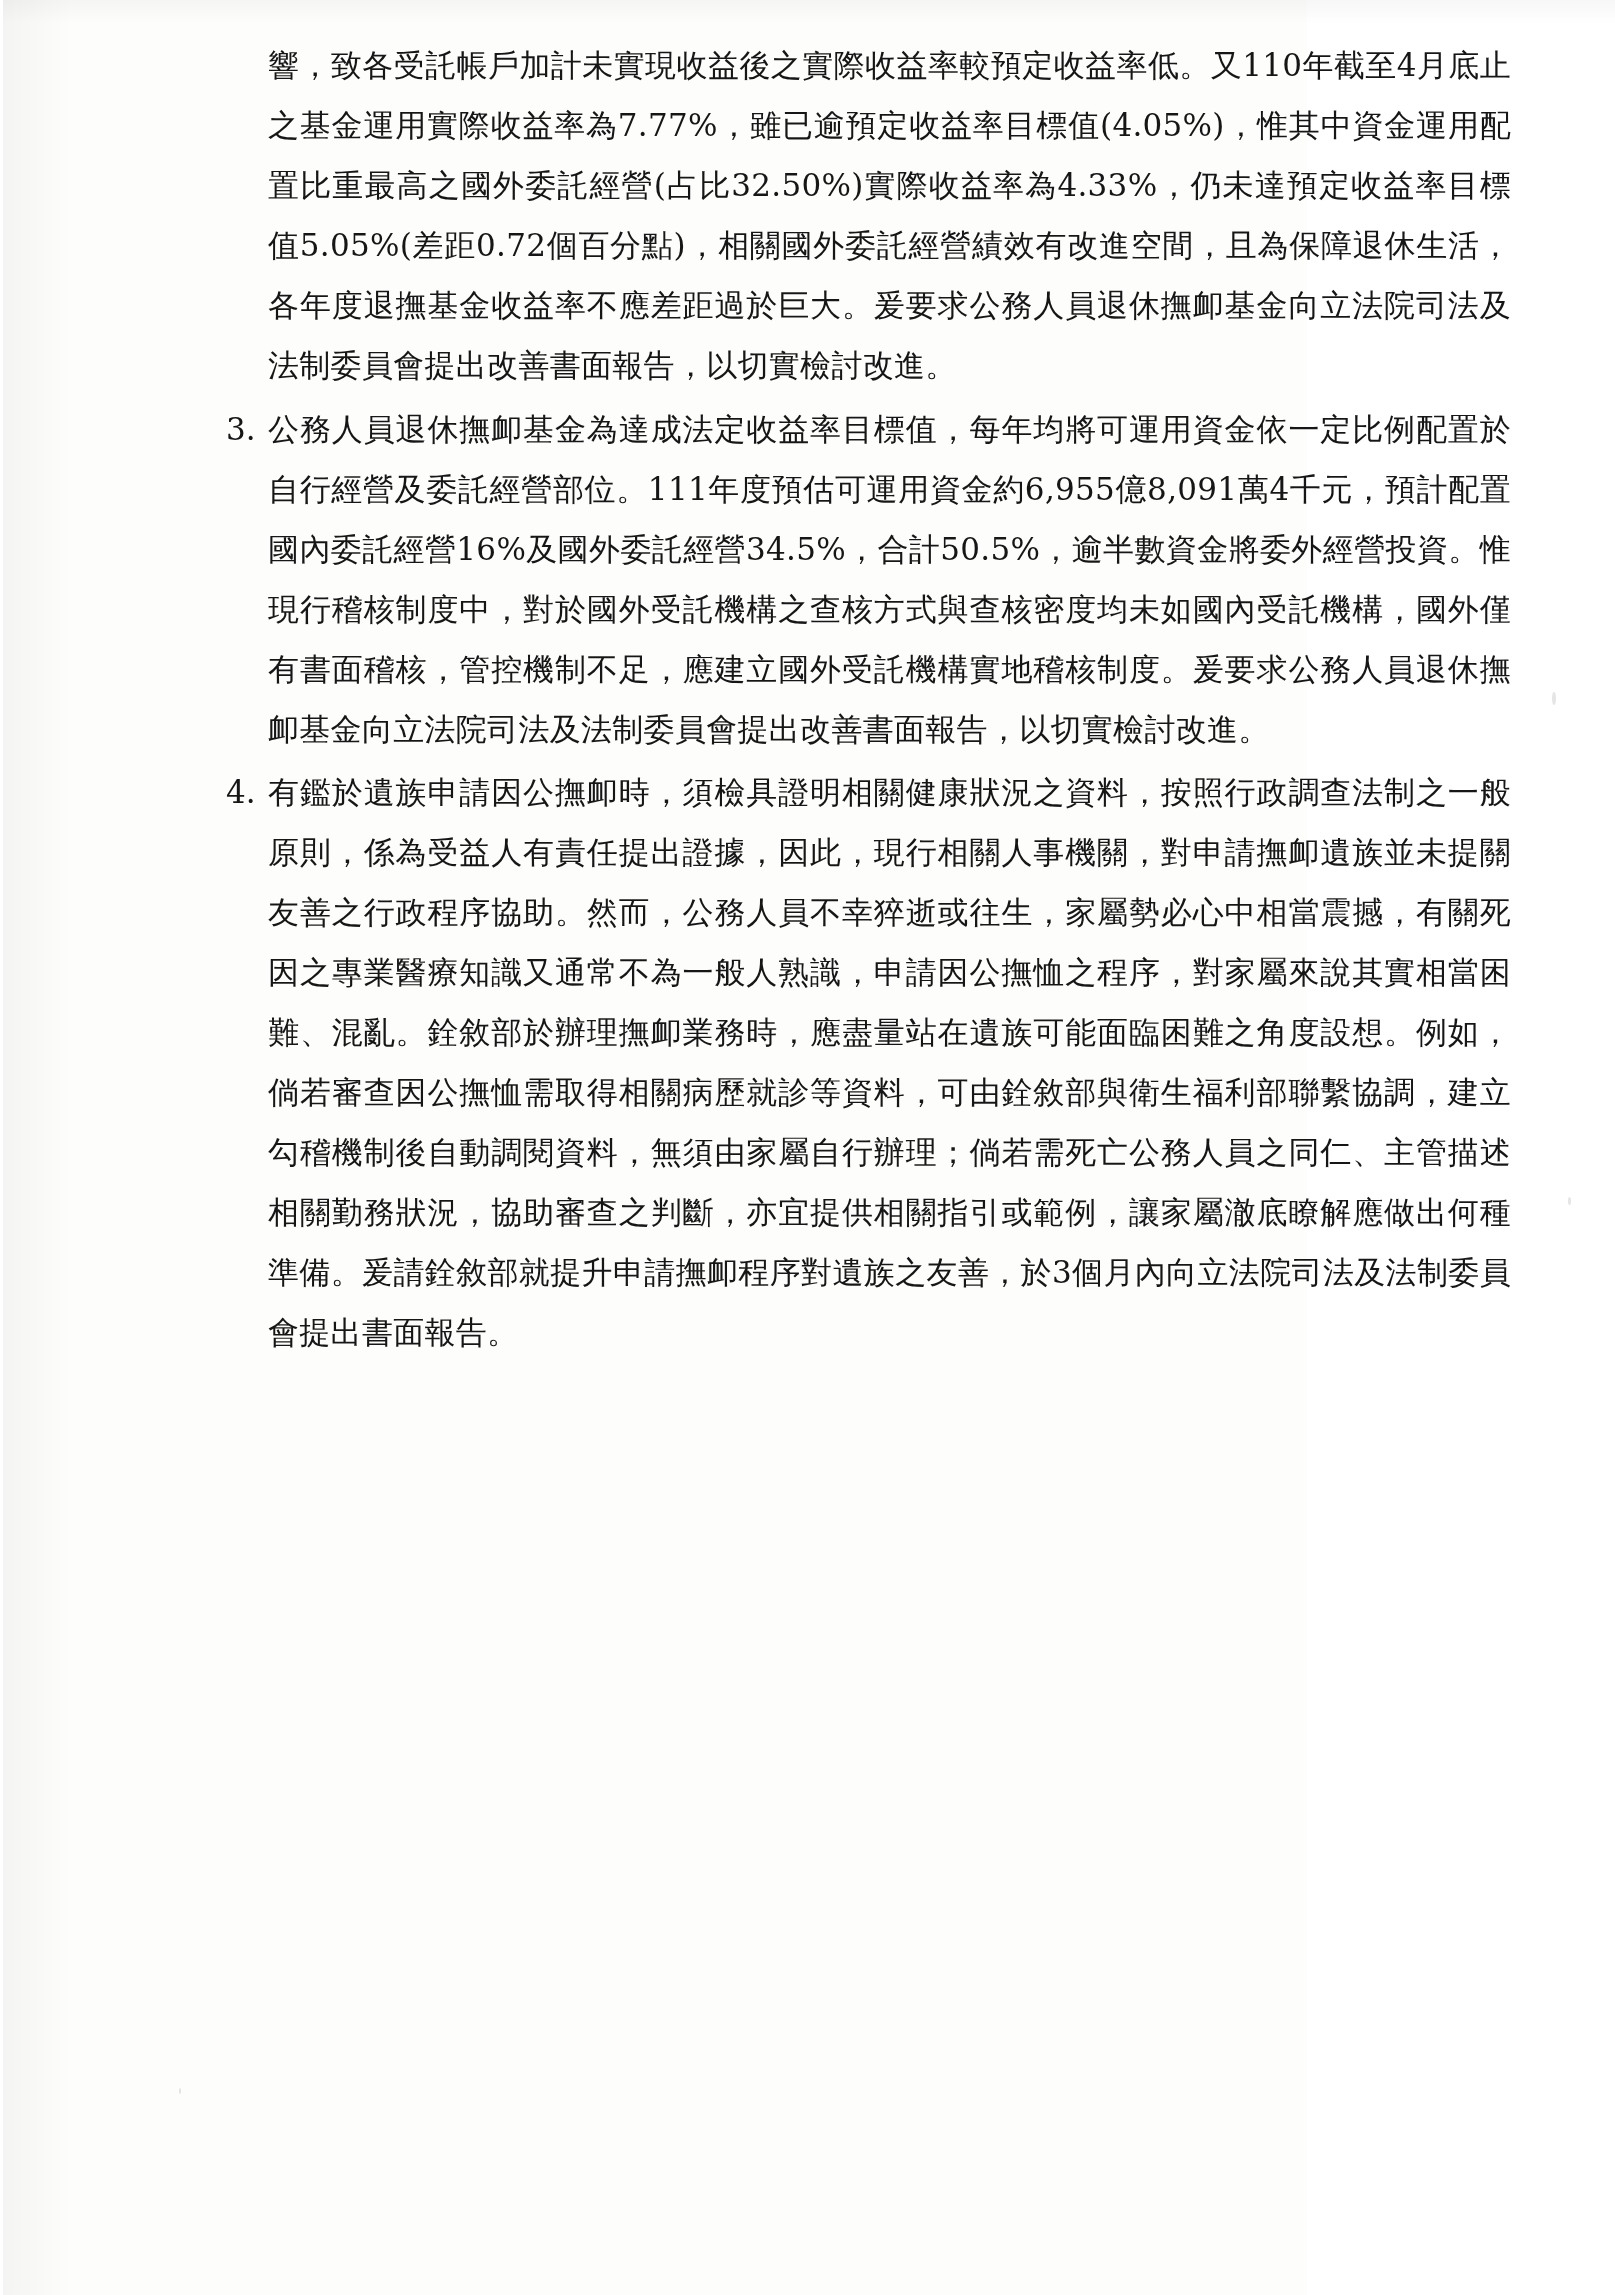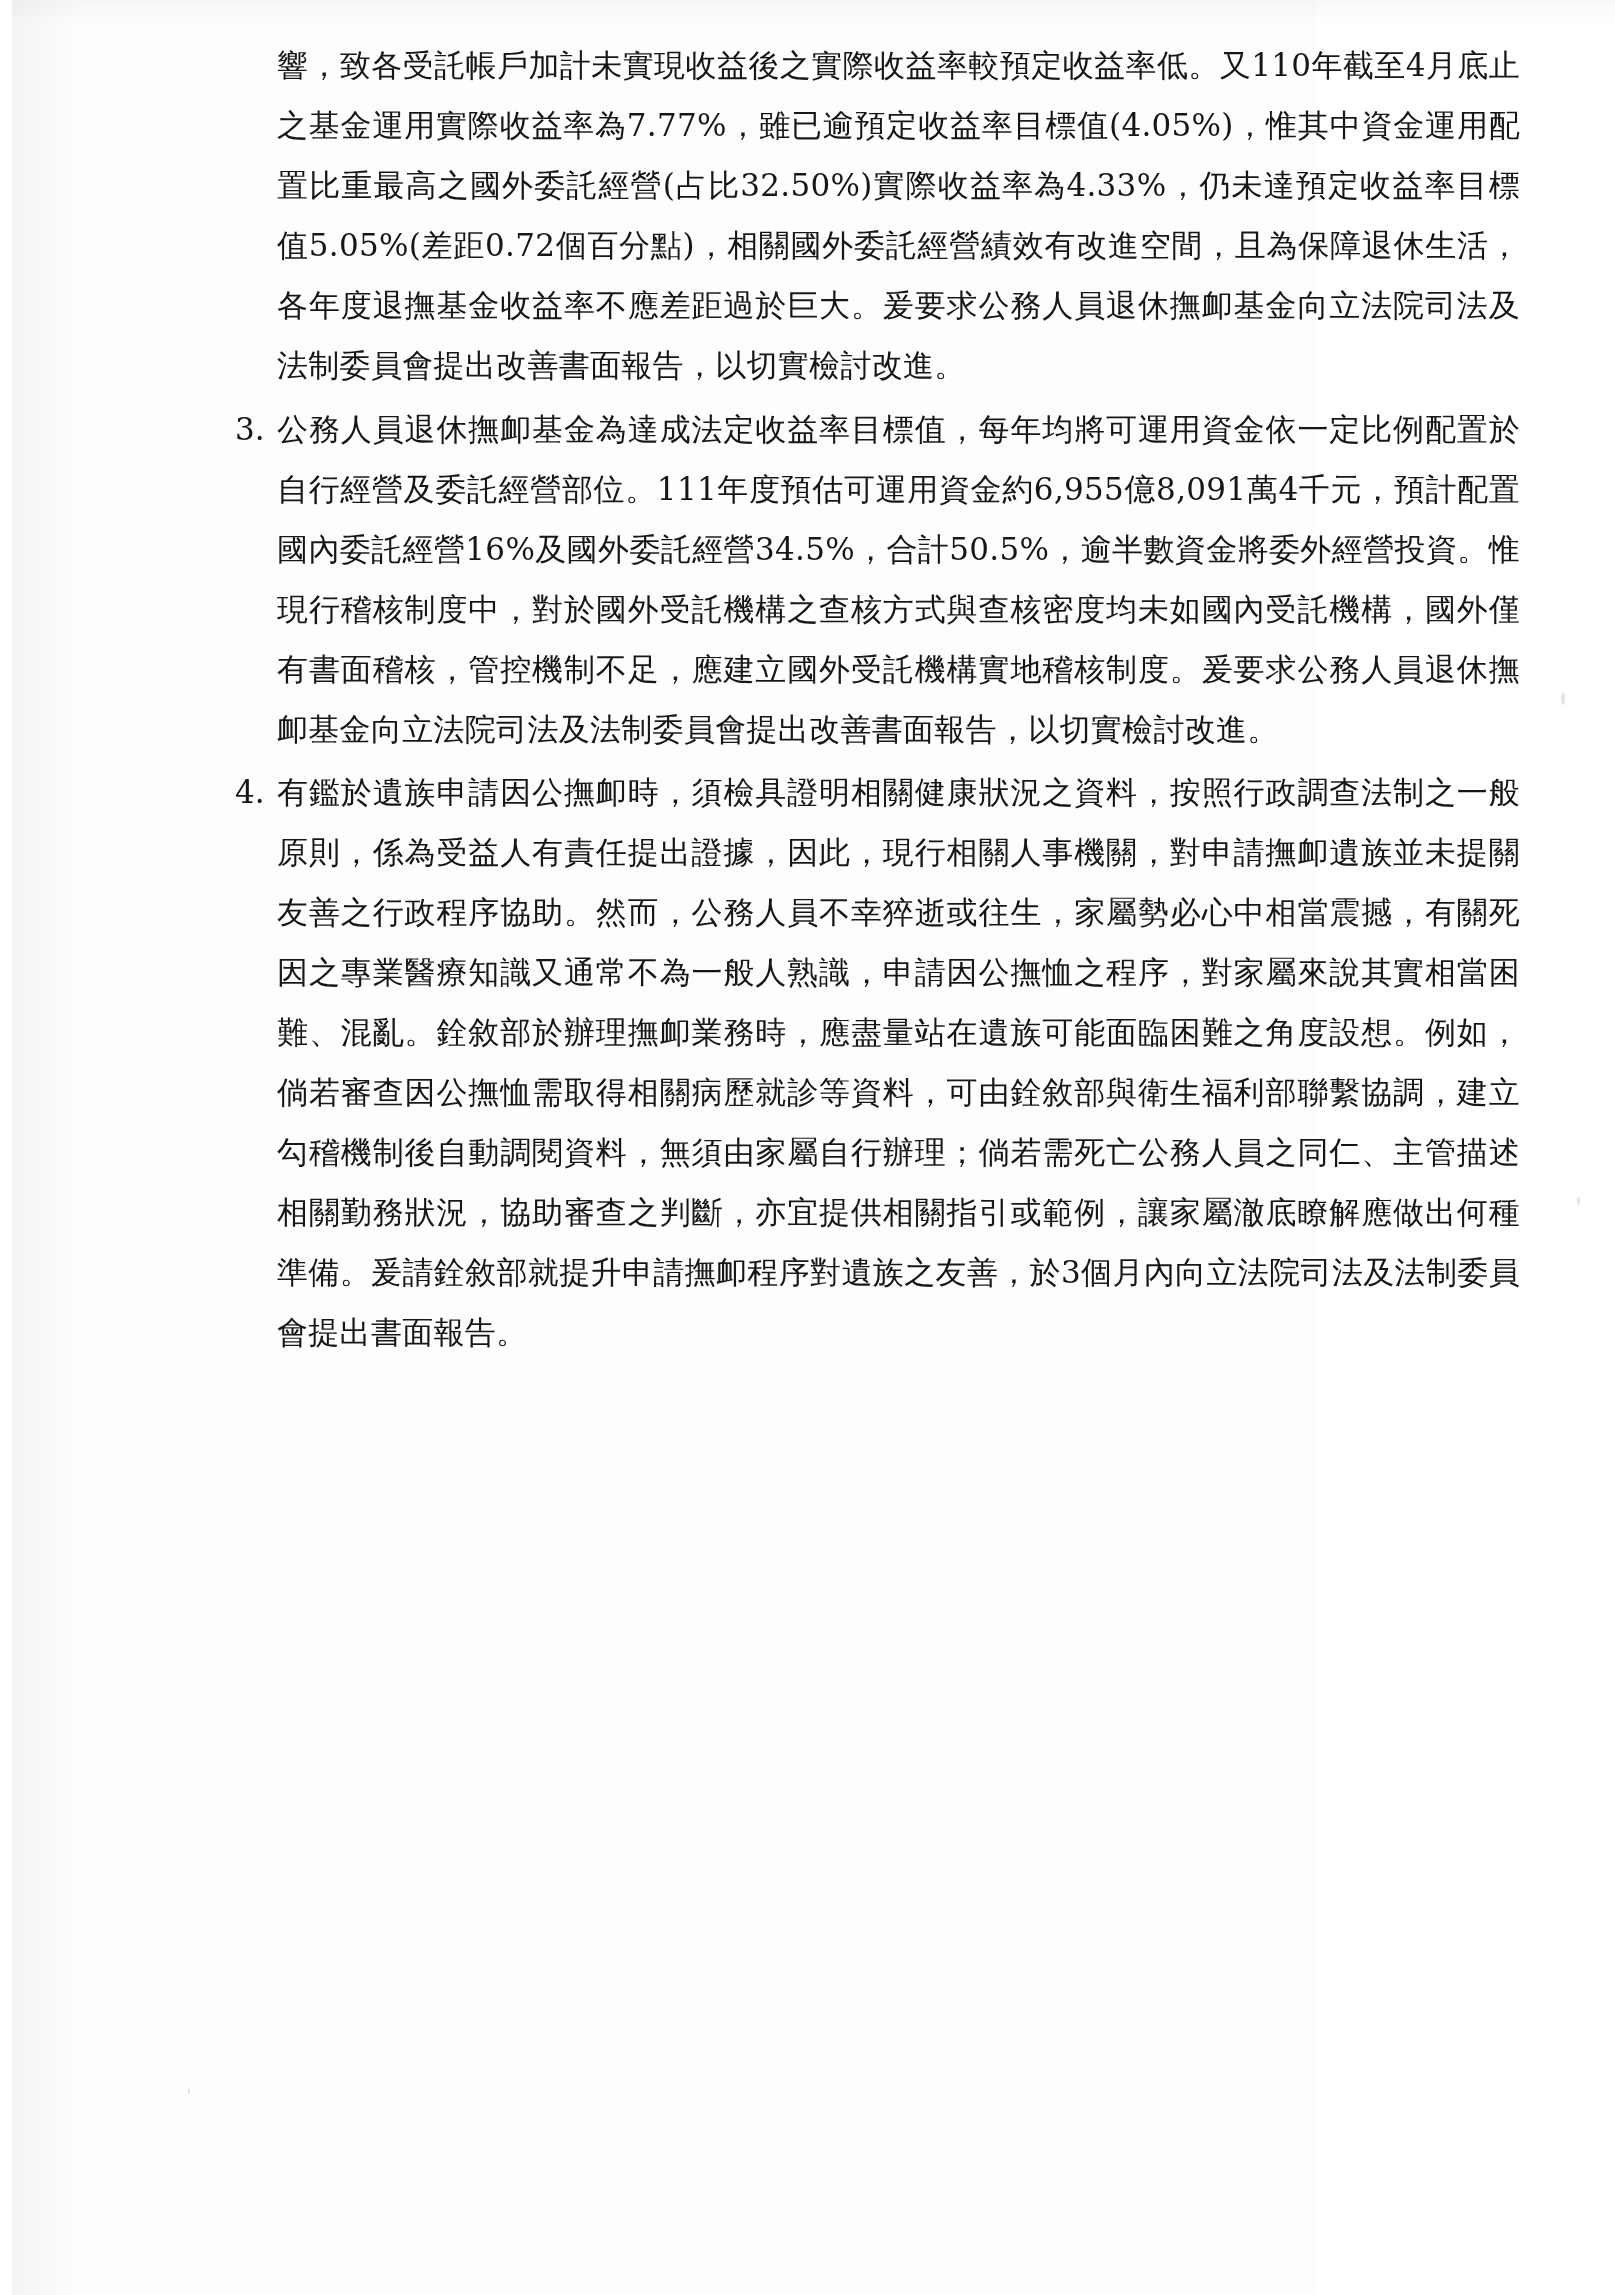--- a/index.html
+++ b/index.html
@@ -11,21 +11,21 @@
     width: 1616px;
     height: 2295px;
     font-family: "DejaVu Serif", "Liberation Serif", serif;
     color: #161616;
     position: relative;
     overflow: hidden;
   }
   .page {
     position: absolute;
     top: 0;
-    left: 12px;
+    left: 3px;
     width: 1304px;
     height: 2295px;
     background: #fdfdfc;
   }
   .content {
     position: absolute;
     left: 223px;
     top: 35px;
     width: 1285px;
   }

